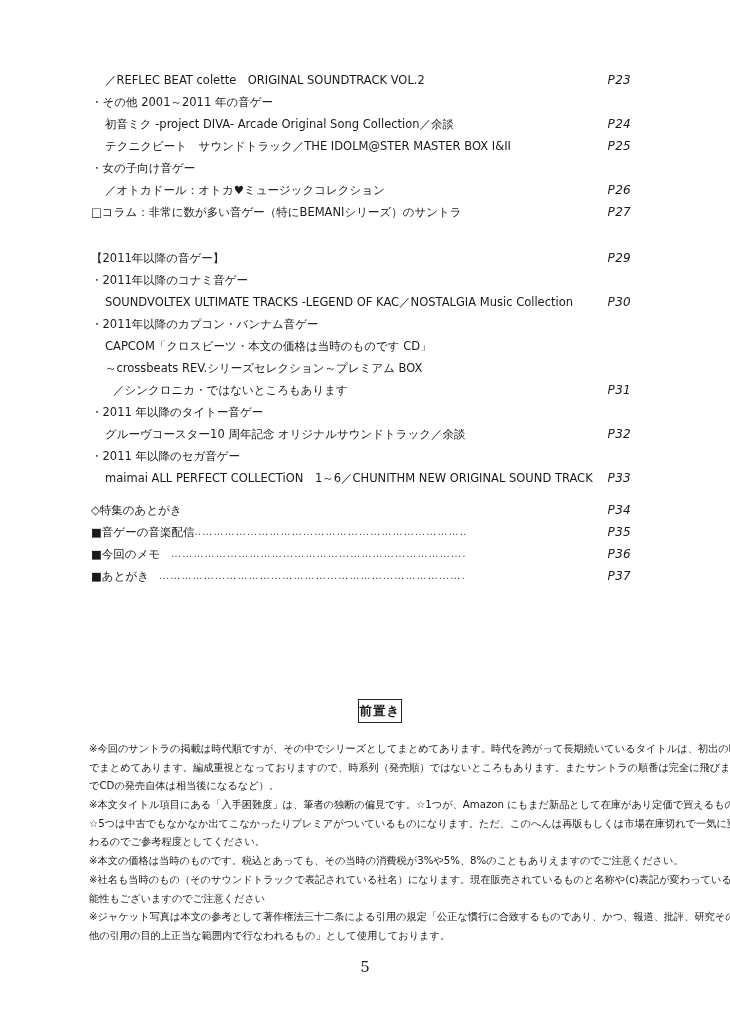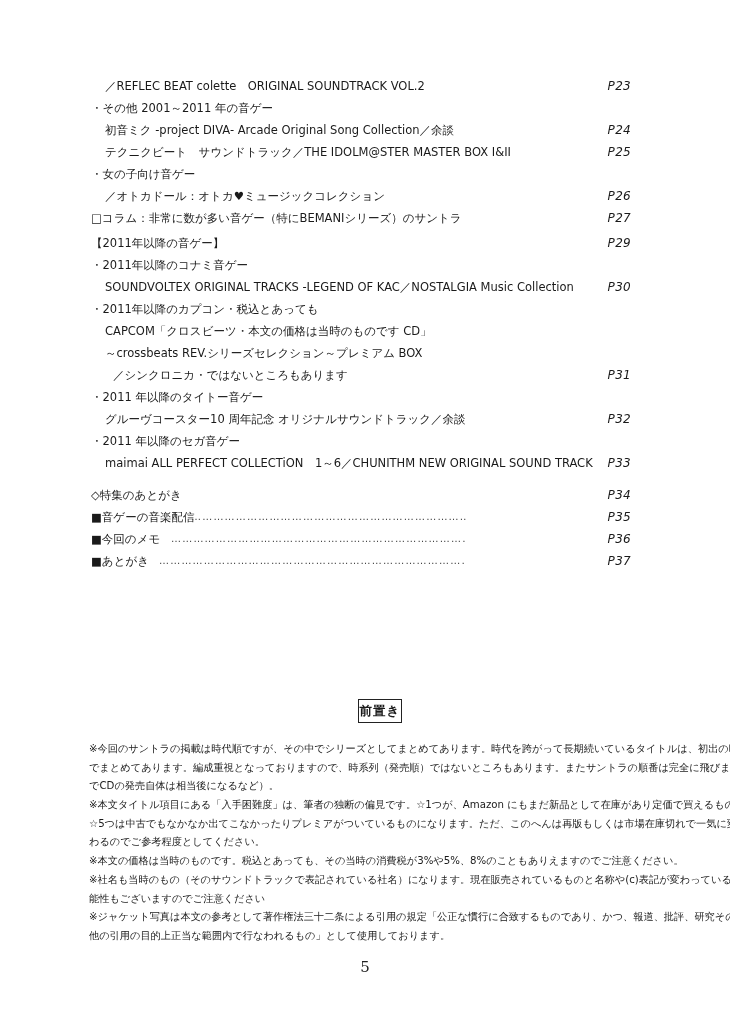--- a/index.html
+++ b/index.html
@@ -11,31 +11,31 @@
       width: 730px;
       height: 1024px;
       position: relative;
       overflow: hidden;
       font-family: "DejaVu Sans", "Liberation Sans", sans-serif;
       color: #1a1a1a;
     }
     .toc {
       position: absolute;
       left: 91px;
-      top: 75px;
+      top: 69px;
       width: 540px;
     }
     .toc-row {
       position: relative;
       height: 22px;
       line-height: 22px;
       font-size: 11.5px;
       white-space: nowrap;
     }
-    .toc-row.gap-before { margin-top: 3px; }
+    .toc-row.gap-before { margin-top: 24px; }
     .toc-row.gap-before-lg { }
     .toc-row.gap-feature { margin-top: 10px; }
     .toc-row .label { position: absolute; left: 0; top: 0; }
     .toc-row.indent1 .label { left: 14px; }
     .toc-row.indent3 .label { left: 22px; }
     .toc-row .page {
       position: absolute;
       right: 0;
       top: 0;
       font-size: 12px;
@@ -116,25 +116,25 @@
   </div>
 
   <div class="toc-row gap-before">
     <span class="label">【2011年以降の音ゲー】</span>
     <span class="page">P29</span>
   </div>
   <div class="toc-row">
     <span class="label">・2011年以降のコナミ音ゲー</span>
   </div>
   <div class="toc-row indent1">
-    <span class="label">SOUNDVOLTEX ORIGINAL TRACKS -LEGEND OF KAC／NOSTALGIA Music Collection</span>
+    <span class="label">SOUNDVOLTEX ULTIMATE TRACKS -LEGEND OF KAC／NOSTALGIA Music Collection</span>
     <span class="page">P30</span>
   </div>
   <div class="toc-row">
-    <span class="label">・2011年以降のカプコン・税込とあっても</span>
+    <span class="label">・2011年以降のカプコン・バンナム音ゲー</span>
   </div>
   <div class="toc-row indent1">
     <span class="label">CAPCOM「クロスビーツ・本文の価格は当時のものです CD」</span>
   </div>
   <div class="toc-row indent1">
     <span class="label">～crossbeats REV.シリーズセレクション～プレミアム BOX</span>
   </div>
   <div class="toc-row indent3">
     <span class="label">／シンクロニカ・ではないところもあります</span>
     <span class="page">P31</span>

